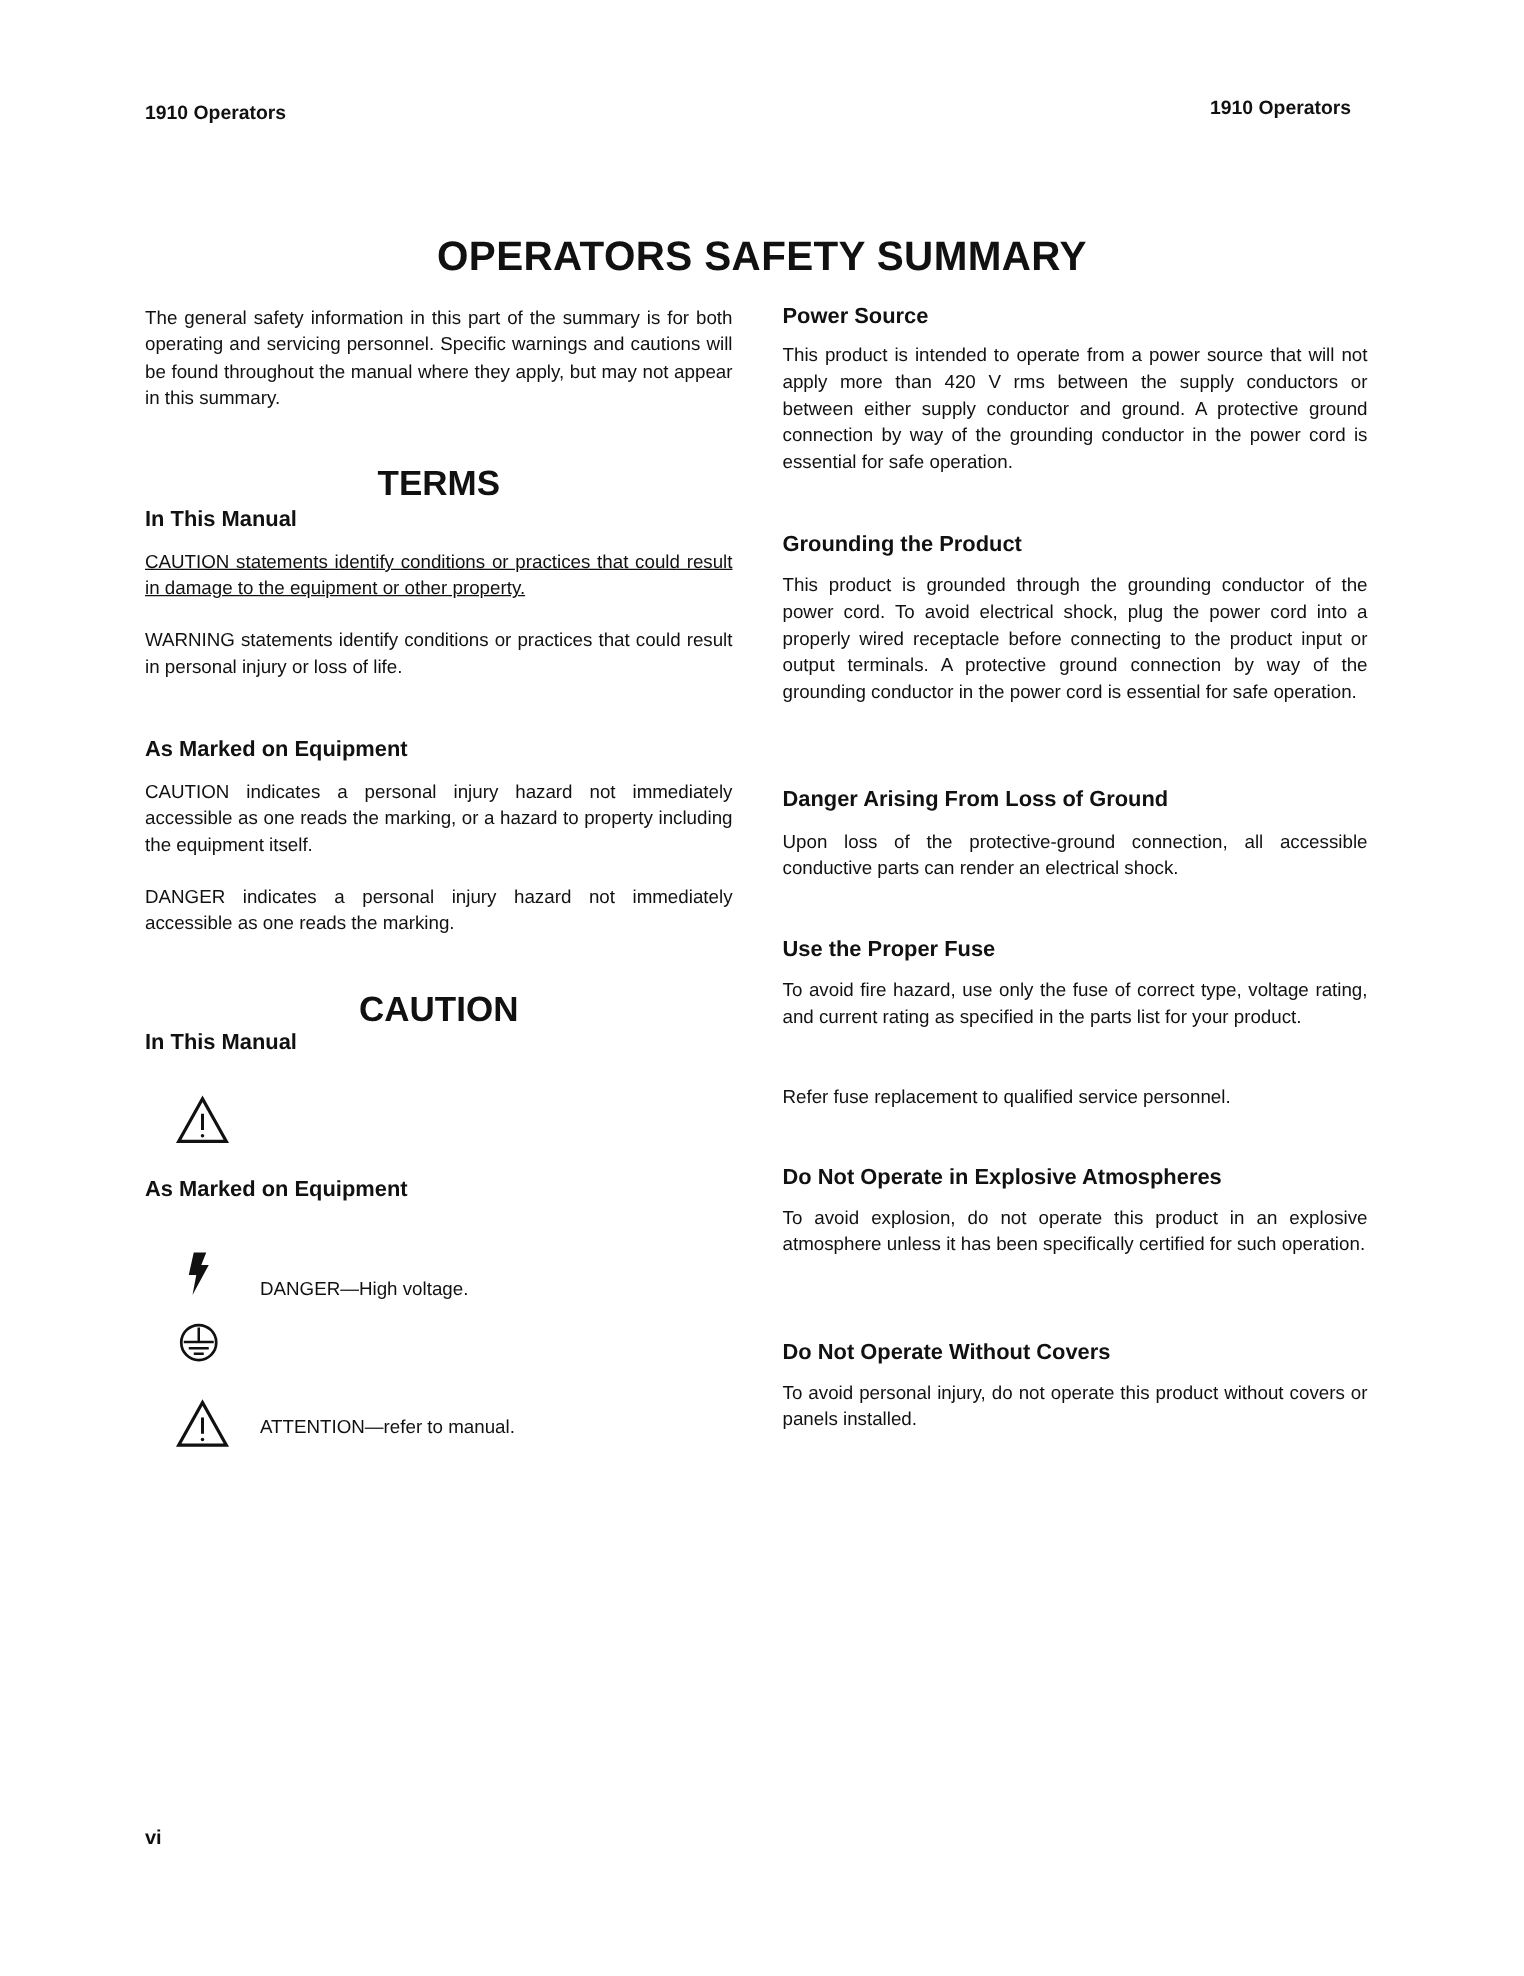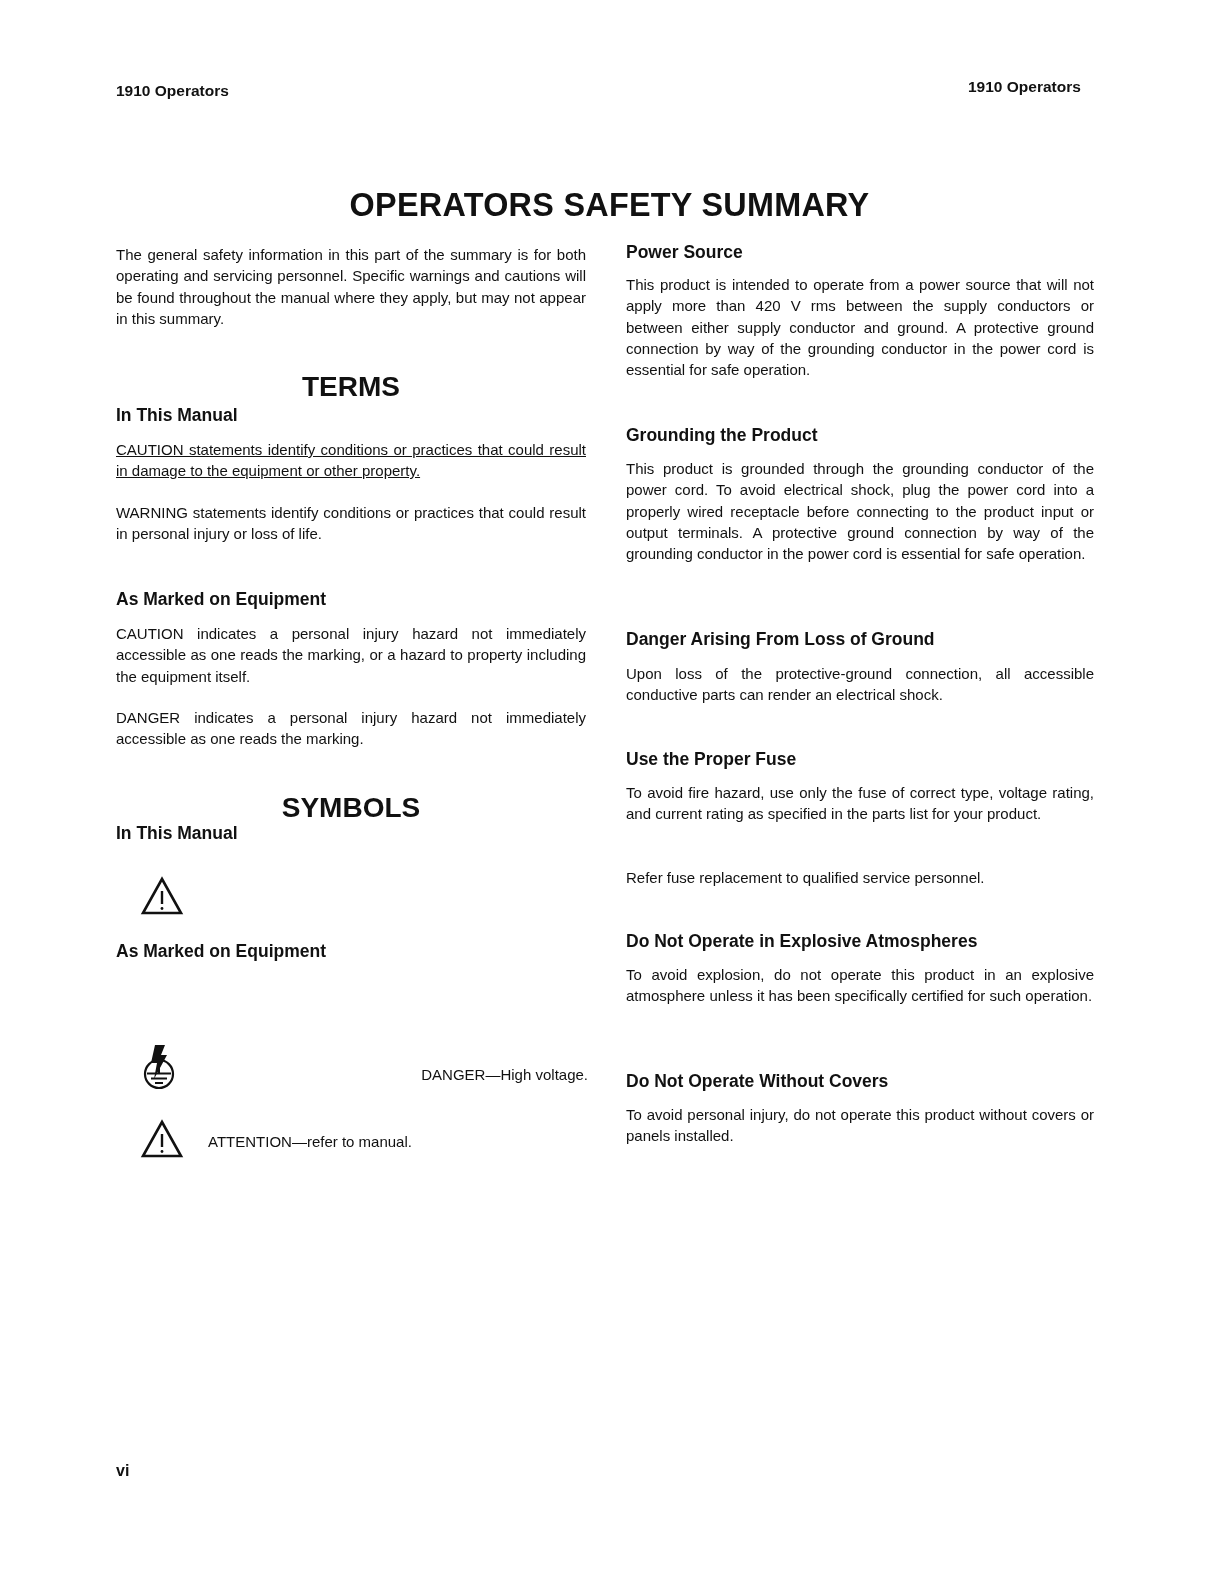--- a/index.html
+++ b/index.html
@@ -41,36 +41,36 @@
 </div>
 
 <div class="col col-left h-sub" style="top:589px;">As Marked on Equipment</div>
 <div class="col col-left" style="top:623px;">
   <p>CAUTION indicates a personal injury hazard not immediately accessible as one reads the marking, or a hazard to property including the equipment itself.</p>
 </div>
 <div class="col col-left" style="top:707px;">
   <p>DANGER indicates a personal injury hazard not immediately accessible as one reads the marking.</p>
 </div>
 
-<div class="col col-left h-center" style="top:797px;">SYMBOLS</div>
+<div class="col col-left h-center" style="top:797px;">CAUTION</div>
 <div class="col col-left h-sub" style="top:823px;">In This Manual</div>
 
 <div class="col col-left" style="top:876px; height:50px;">
   <span class="sym-icon" style="top:0px;">
     <svg width="44" height="40" viewBox="0 0 44 40">
         <path d="M22 3 L41 37 L3 37 Z" fill="none" stroke="#111" stroke-width="2.6" stroke-linejoin="miter"></path>
         <line x1="22" y1="15" x2="22" y2="28" stroke="#111" stroke-width="2.4"></line>
         <circle cx="22" cy="32.5" r="1.4" fill="#111"></circle>
       </svg>
   </span>
 </div>
 
 <div class="col col-left h-sub" style="top:941px;">As Marked on Equipment</div>
 
-<div class="col col-left" style="top:1043px; height:50px;text-align:right;">
+<div class="col col-left" style="top:1000px; height:50px;">
   <span class="sym-icon" style="left:30px; top:0px;">
     <svg width="26" height="38" viewBox="0 0 26 38">
         <path d="M9 2 L19 2 L15 12 L21 12 L8 36 L11 20 L5 20 Z" fill="#111"></path>
       </svg>
   </span>
   <span class="sym-text" style="top:21px;">DANGER—High voltage.</span>
 </div>
 
 <div class="col col-left" style="top:1057px; height:40px;">
   <span class="sym-icon" style="left:26px; top:0px;">

